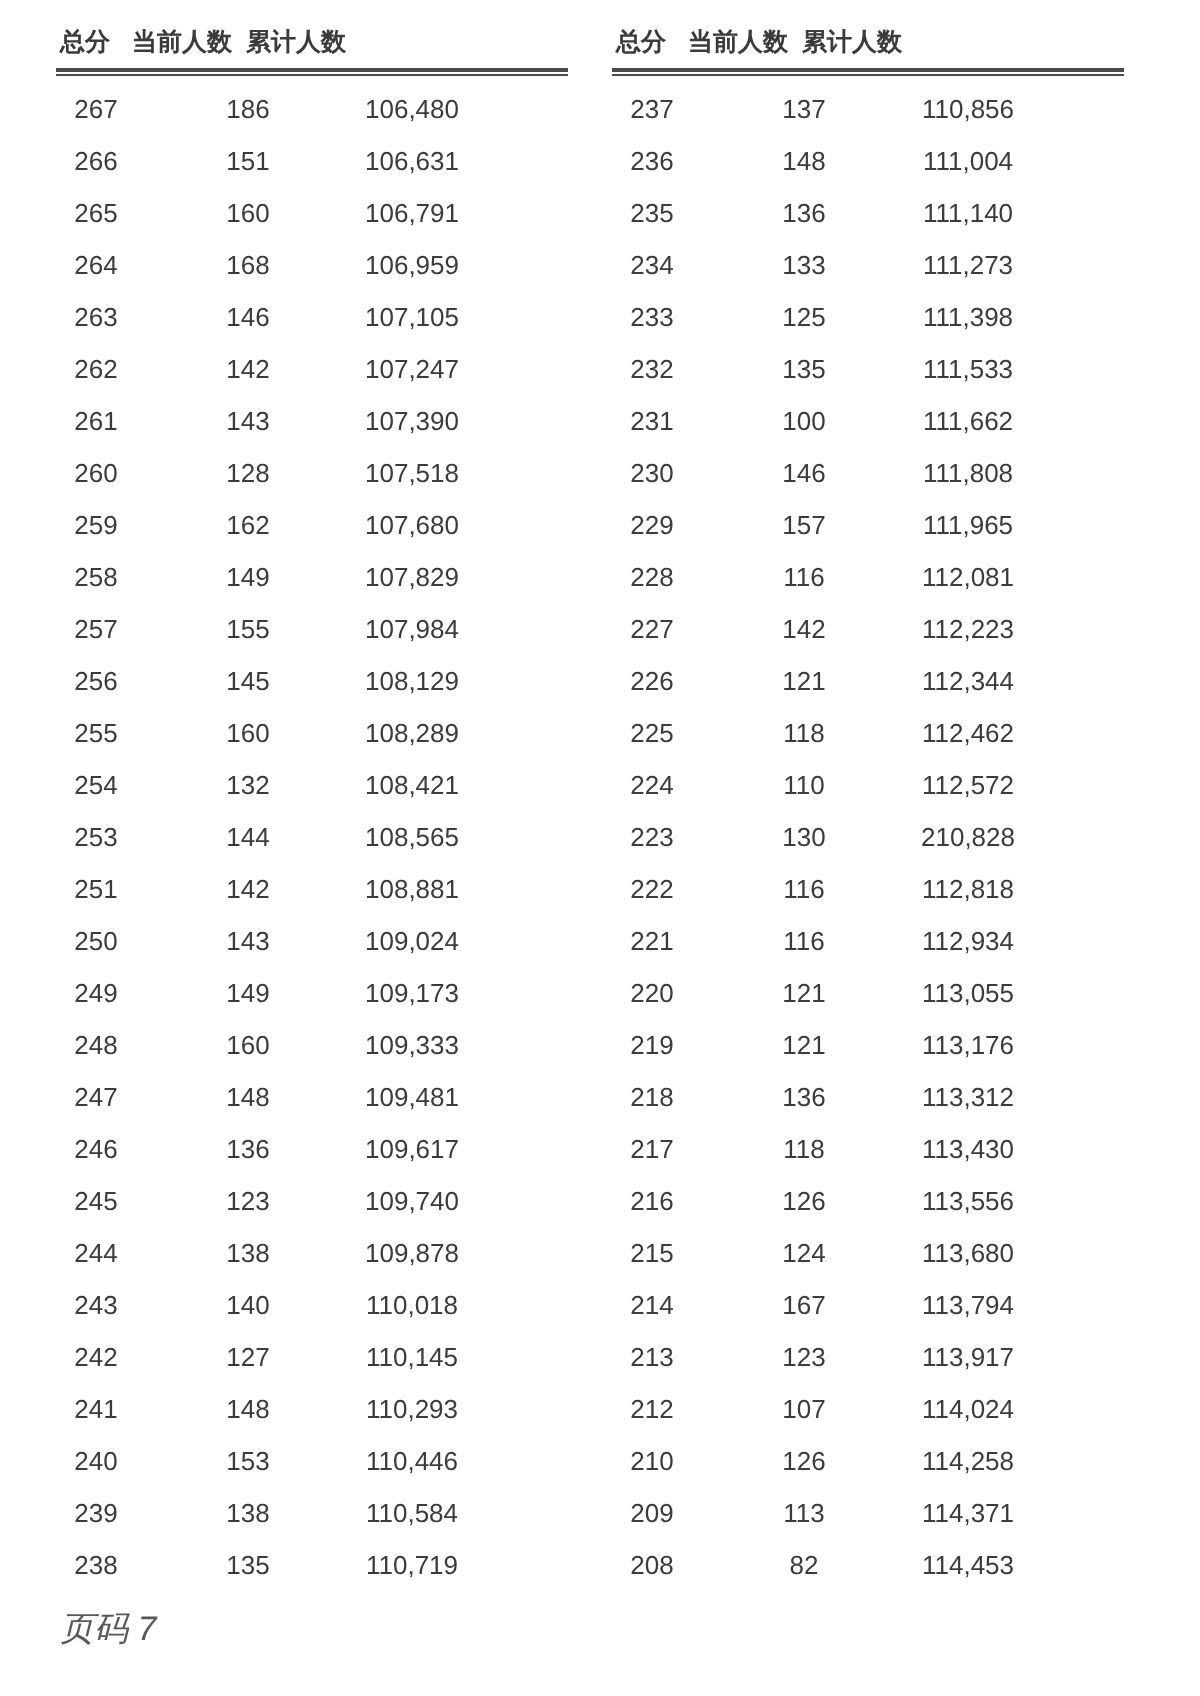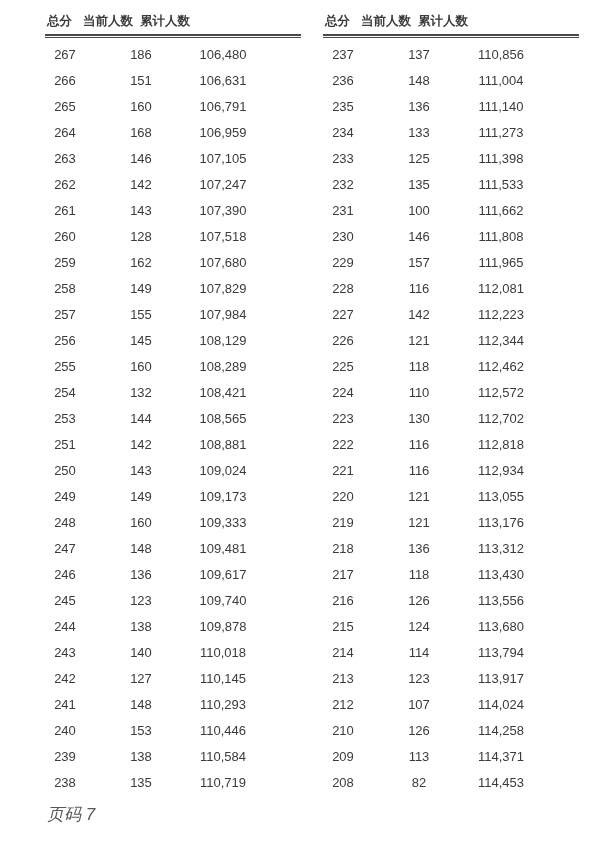--- a/index.html
+++ b/index.html
@@ -12,21 +12,21 @@
   html, body {
     width: 600px;
     background: var(--background);
     font-family: "Liberation Sans", sans-serif;
   }
   .page {
     width: 600px;
     height: 848px;
     background: var(--background);
     overflow: hidden;
-    padding: 6px 0 0 45px;
+    padding: 6px 0 0 28px;
   }
   .tables {
     display: flex;
     gap: 22px;
   }
   .score-table { width: 256px; }
   .thead {
     display: flex;
     align-items: baseline;
     height: 25px;
@@ -300,21 +300,21 @@
             <span class="c-cumul">112,462</span>
           </div>
           <div class="row">
             <span class="c-score">224</span>
             <span class="c-count">110</span>
             <span class="c-cumul">112,572</span>
           </div>
           <div class="row">
             <span class="c-score">223</span>
             <span class="c-count">130</span>
-            <span class="c-cumul">112,702</span>
+            <span class="c-cumul">210,828</span>
           </div>
           <div class="row">
             <span class="c-score">222</span>
             <span class="c-count">116</span>
             <span class="c-cumul">112,818</span>
           </div>
           <div class="row">
             <span class="c-score">221</span>
             <span class="c-count">116</span>
             <span class="c-cumul">112,934</span>
@@ -344,21 +344,21 @@
             <span class="c-count">126</span>
             <span class="c-cumul">113,556</span>
           </div>
           <div class="row">
             <span class="c-score">215</span>
             <span class="c-count">124</span>
             <span class="c-cumul">113,680</span>
           </div>
           <div class="row">
             <span class="c-score">214</span>
-            <span class="c-count">114</span>
+            <span class="c-count">167</span>
             <span class="c-cumul">113,794</span>
           </div>
           <div class="row">
             <span class="c-score">213</span>
             <span class="c-count">123</span>
             <span class="c-cumul">113,917</span>
           </div>
           <div class="row">
             <span class="c-score">212</span>
             <span class="c-count">107</span>

